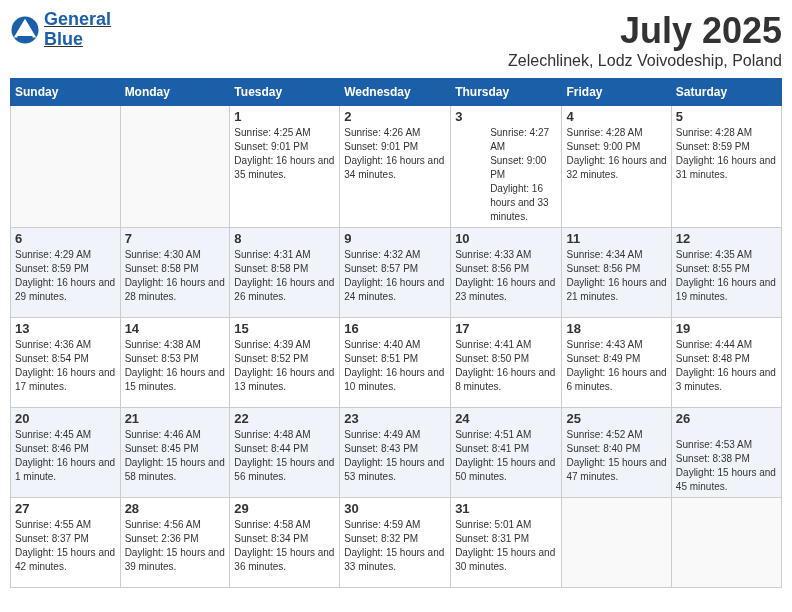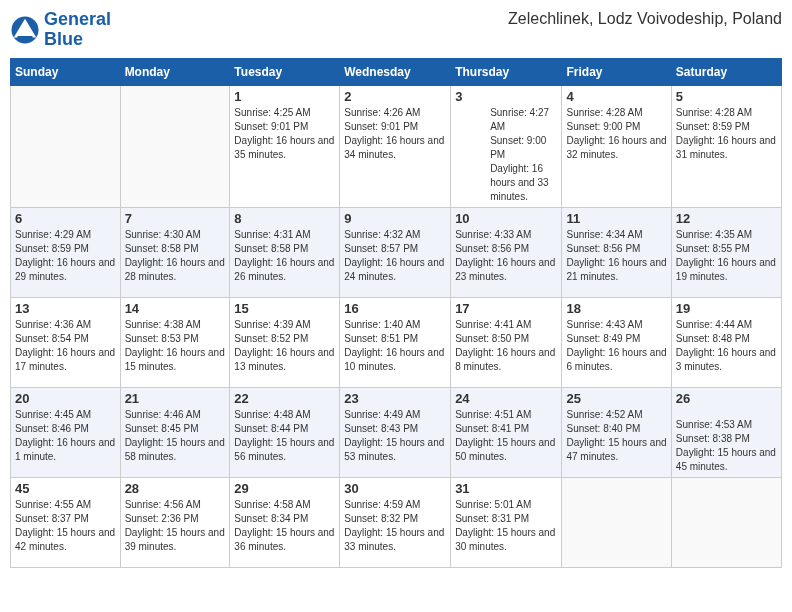--- a/index.html
+++ b/index.html
@@ -18,20 +18,21 @@
     }
     .logo {
       display: flex;
       align-items: center;
     }
     .logo-text {
       font-size: 18px;
       font-weight: bold;
       color: #333;
       line-height: 1.1;
+      text-decoration: underline;
     }
     .logo-text span {
       color: #1a5fa8;
     }
     .logo-icon {
       width: 30px;
       height: 30px;
       margin-right: 4px;
     }
     .title-block {
@@ -94,20 +95,21 @@
       <circle cx="20" cy="20" r="18" fill="#1a5fa8"></circle>
       <polygon points="20,5 35,30 5,30" fill="white"></polygon>
       <rect x="10" y="28" width="20" height="4" fill="#1a5fa8"></rect>
     </svg>
     <div class="logo-text">
       <div><span>General</span></div>
       <div><span style="color:#1a5fa8">Blue</span></div>
     </div>
   </div>
   <div class="title-block">
+    <div class="month-title">July 2025</div>
     <div class="location-title">Zelechlinek, Lodz Voivodeship, Poland</div>
   </div>
 </div>
 
 <table class="calendar">
   <thead>
     <tr>
     <th>Sunday</th>
         <th>Monday</th>
         <th>Tuesday</th>
@@ -210,21 +212,21 @@
 Daylight: 16 hours and 15 minutes.</div>
         </td>
         <td>
           <div class="day-number">15</div>
           <div class="day-info" style="white-space: pre-line;">Sunrise: 4:39 AM
 Sunset: 8:52 PM
 Daylight: 16 hours and 13 minutes.</div>
         </td>
         <td>
           <div class="day-number">16</div>
-          <div class="day-info" style="white-space: pre-line;">Sunrise: 1:40 AM
+          <div class="day-info" style="white-space: pre-line;">Sunrise: 4:40 AM
 Sunset: 8:51 PM
 Daylight: 16 hours and 10 minutes.</div>
         </td>
         <td>
           <div class="day-number">17</div>
           <div class="day-info" style="white-space: pre-line;">Sunrise: 4:41 AM
 Sunset: 8:50 PM
 Daylight: 16 hours and 8 minutes.</div>
         </td>
         <td>
@@ -279,21 +281,21 @@
         </td>
         <td>
           <div class="day-number">26</div>
           <div class="day-info" style="white-space: pre-line; margin-top: 12px;">Sunrise: 4:53 AM
 Sunset: 8:38 PM
 Daylight: 15 hours and 45 minutes.</div>
         </td>
       </tr>
       <tr>
         <td>
-          <div class="day-number">45</div>
+          <div class="day-number">27</div>
           <div class="day-info" style="white-space: pre-line;">Sunrise: 4:55 AM
 Sunset: 8:37 PM
 Daylight: 15 hours and 42 minutes.</div>
         </td>
         <td>
           <div class="day-number">28</div>
           <div class="day-info" style="white-space: pre-line;">Sunrise: 4:56 AM
 Sunset: 2:36 PM
 Daylight: 15 hours and 39 minutes.</div>
         </td>

